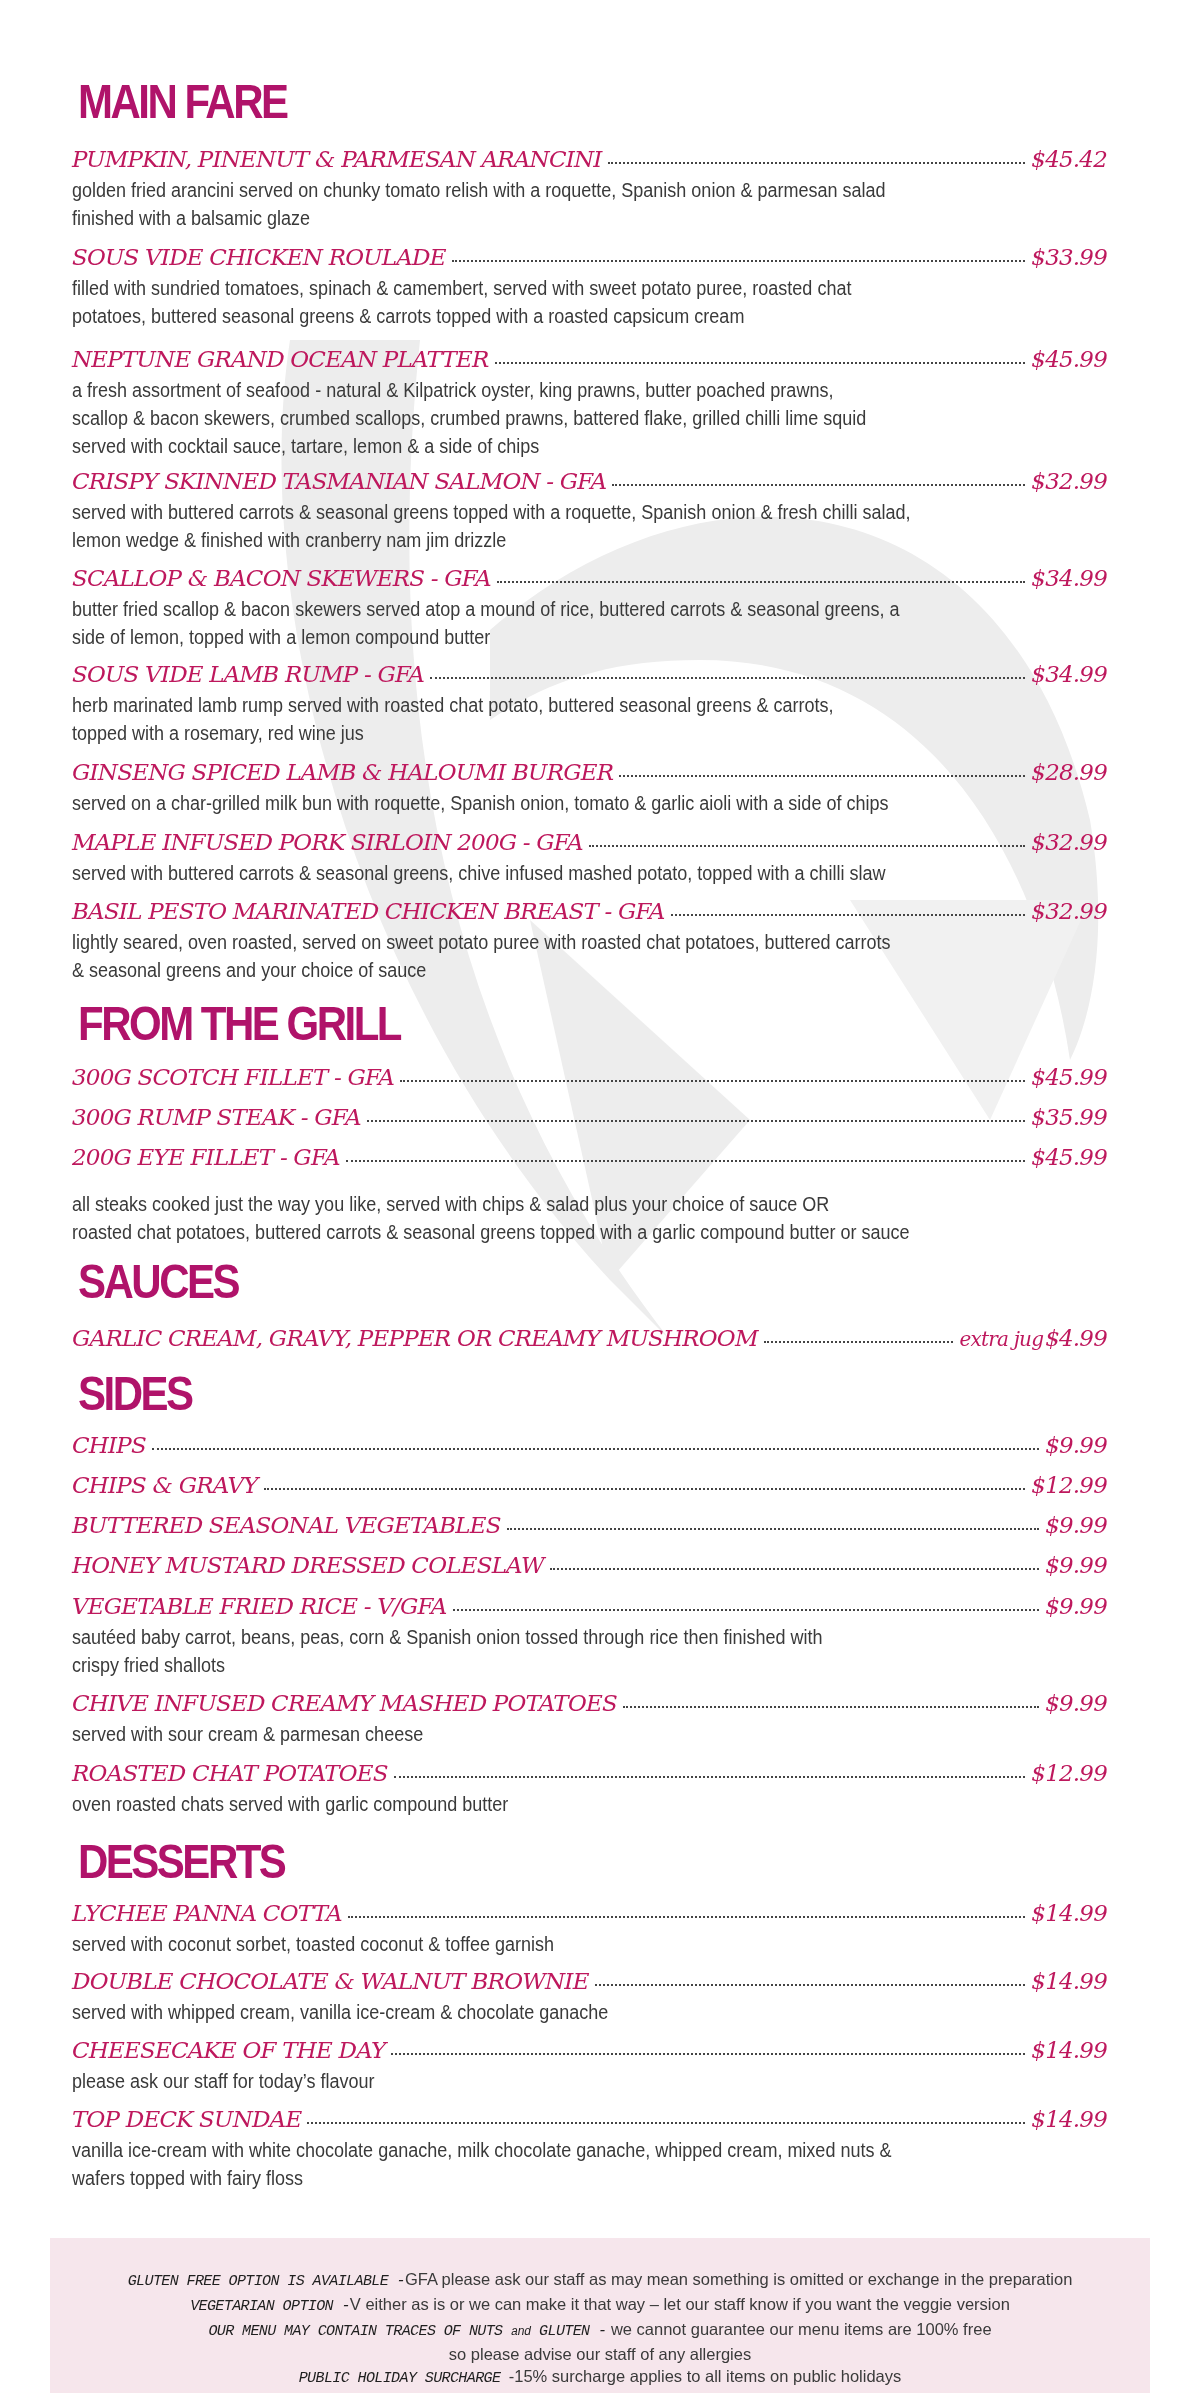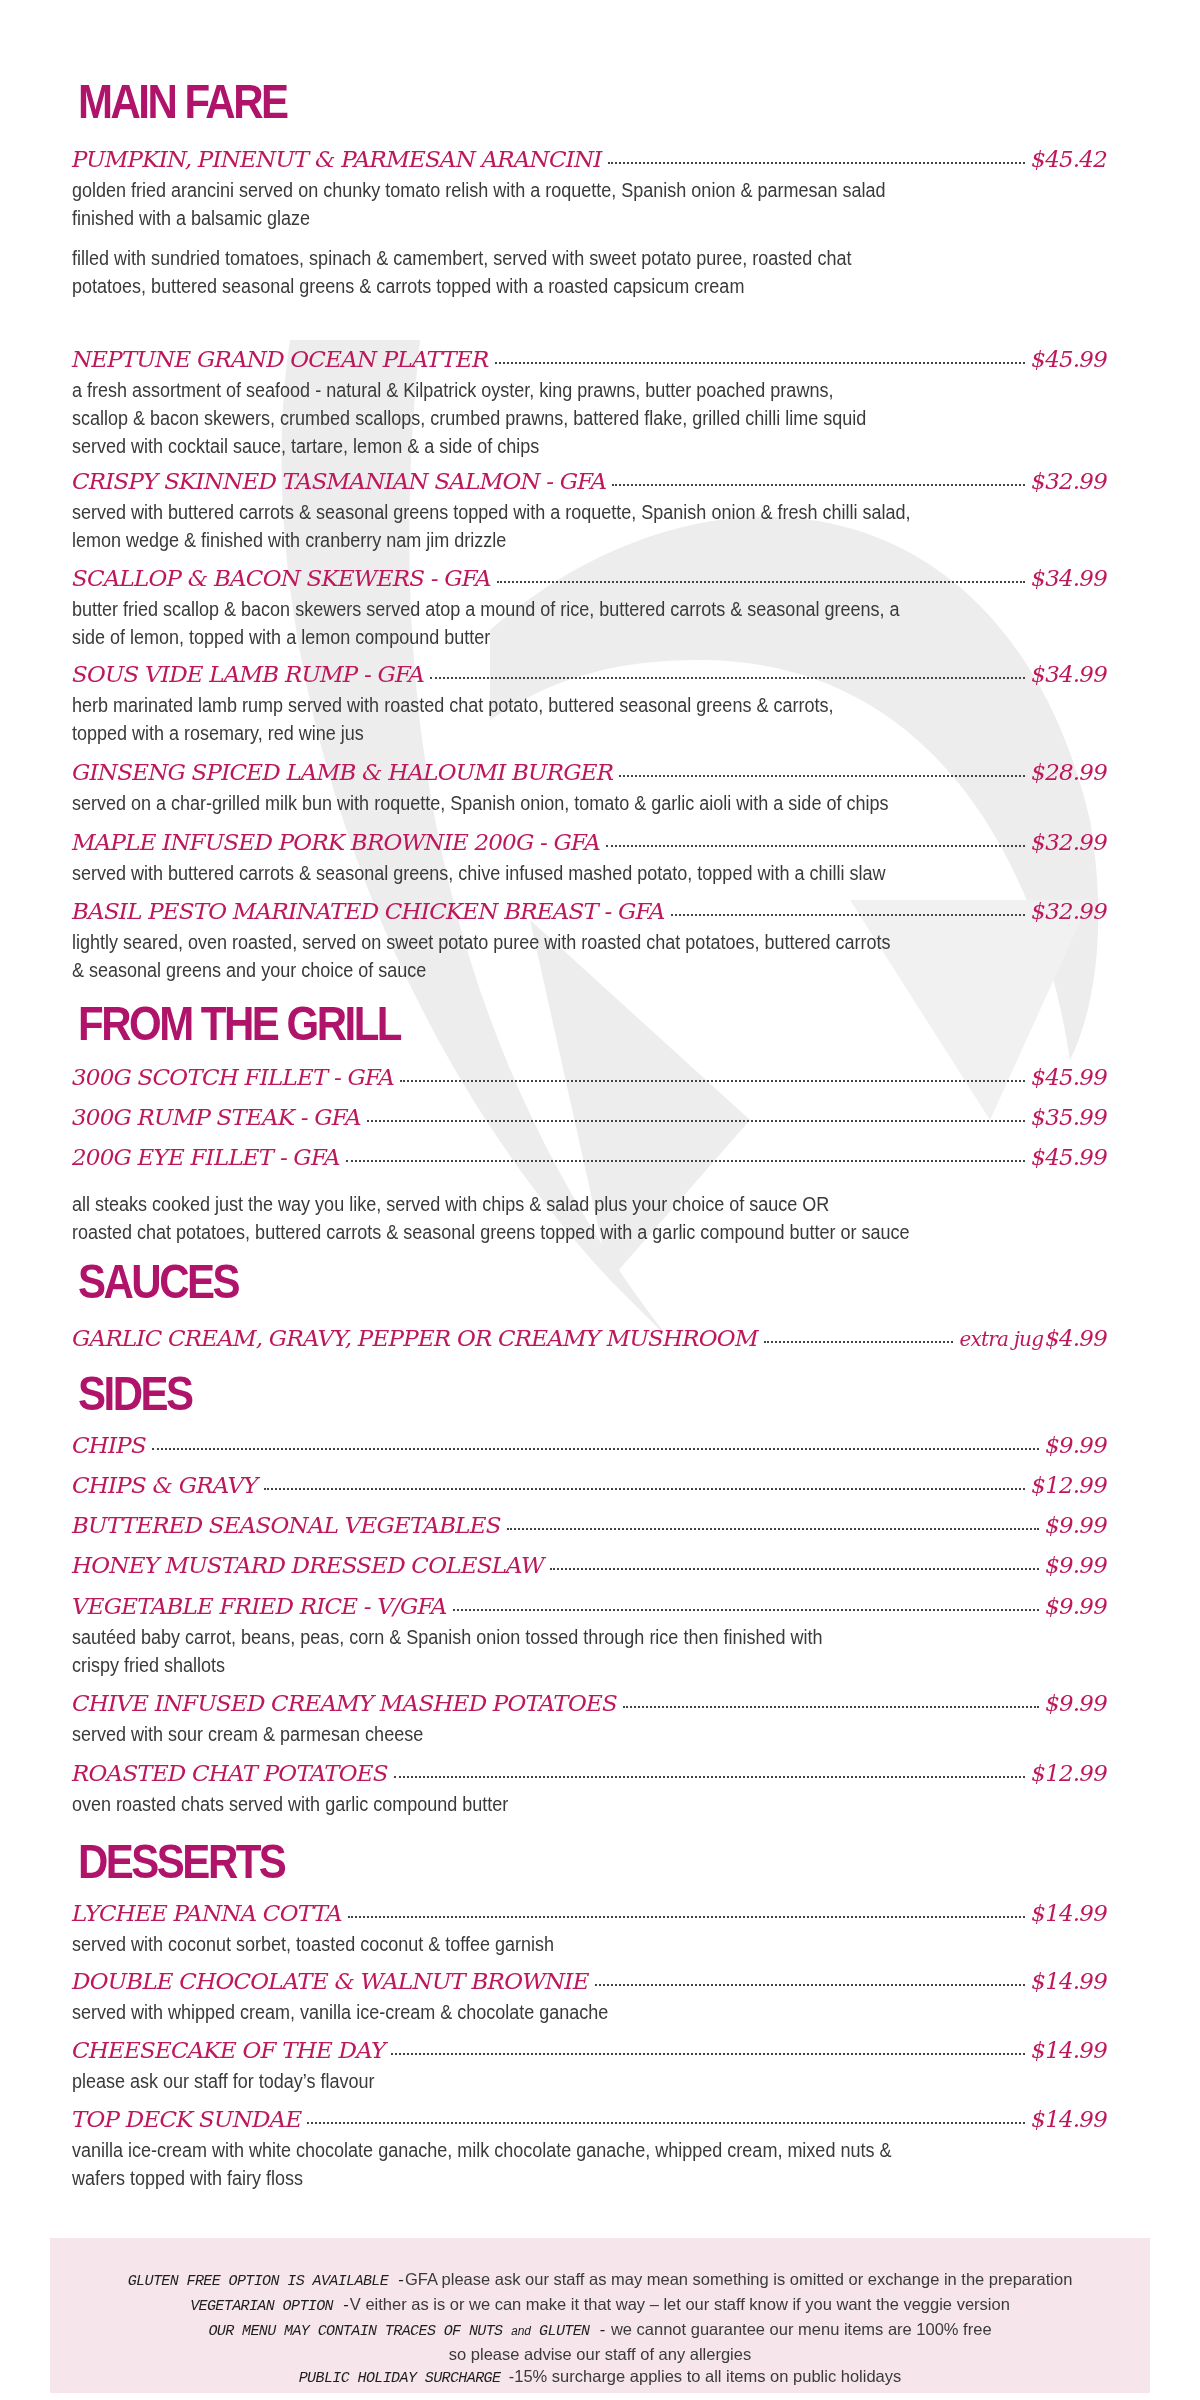--- a/index.html
+++ b/index.html
@@ -74,20 +74,25 @@
     <div class="item" style="top: 146px;">
       <div class="item-line">
         <span class="item-name">PUMPKIN, PINENUT &amp; PARMESAN ARANCINI</span>
         <span class="leader"></span>
         <span class="item-price">$45.42</span>
       </div>
       <div class="item-desc">golden fried arancini served on chunky tomato relish with a roquette, Spanish onion &amp; parmesan salad</div>
       <div class="item-desc">finished with a balsamic glaze</div>
     </div>
     <div class="item" style="top: 244px;">
+      <div class="item-line">
+        <span class="item-name">SOUS VIDE CHICKEN ROULADE</span>
+        <span class="leader"></span>
+        <span class="item-price">$33.99</span>
+      </div>
       <div class="item-desc">filled with sundried tomatoes, spinach &amp; camembert, served with sweet potato puree, roasted chat</div>
       <div class="item-desc">potatoes, buttered seasonal greens &amp; carrots topped with a roasted capsicum cream</div>
     </div>
     <div class="item" style="top: 346px;">
       <div class="item-line">
         <span class="item-name">NEPTUNE GRAND OCEAN PLATTER</span>
         <span class="leader"></span>
         <span class="item-price">$45.99</span>
       </div>
       <div class="item-desc">a fresh assortment of seafood  - natural &amp; Kilpatrick oyster, king prawns, butter poached prawns,</div>
@@ -124,21 +129,21 @@
     <div class="item" style="top: 759px;">
       <div class="item-line">
         <span class="item-name">GINSENG SPICED LAMB &amp; HALOUMI BURGER</span>
         <span class="leader"></span>
         <span class="item-price">$28.99</span>
       </div>
       <div class="item-desc">served on a char-grilled milk bun with roquette, Spanish onion, tomato &amp; garlic aioli with a side of chips</div>
     </div>
     <div class="item" style="top: 829px;">
       <div class="item-line">
-        <span class="item-name">MAPLE INFUSED PORK BROWNIE 200G - GFA</span>
+        <span class="item-name">MAPLE INFUSED PORK SIRLOIN 200G - GFA</span>
         <span class="leader"></span>
         <span class="item-price">$32.99</span>
       </div>
       <div class="item-desc">served with buttered carrots &amp; seasonal greens, chive infused mashed potato, topped with a chilli slaw</div>
     </div>
     <div class="item" style="top: 898px;">
       <div class="item-line">
         <span class="item-name">BASIL PESTO MARINATED CHICKEN BREAST  - GFA</span>
         <span class="leader"></span>
         <span class="item-price">$32.99</span>

